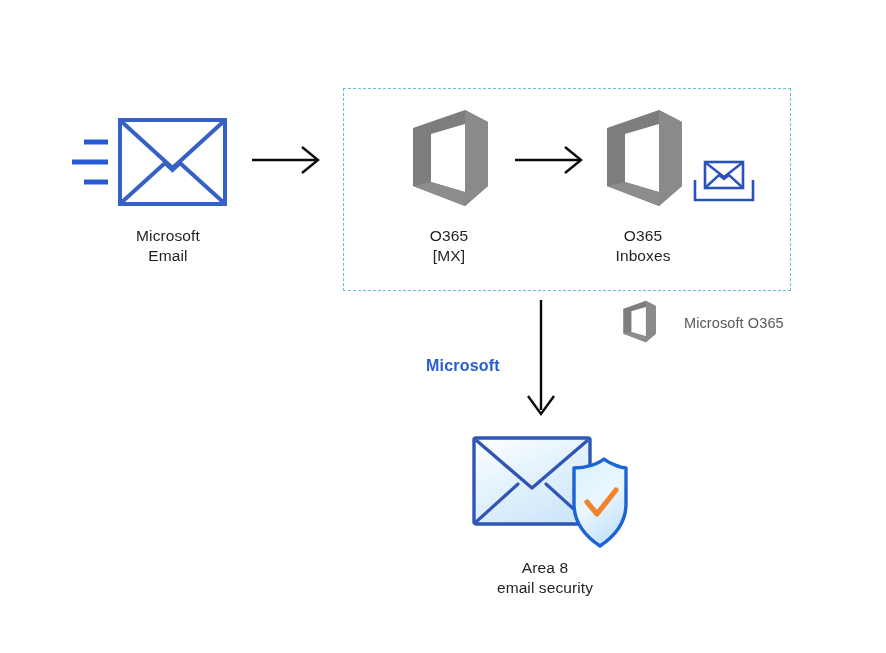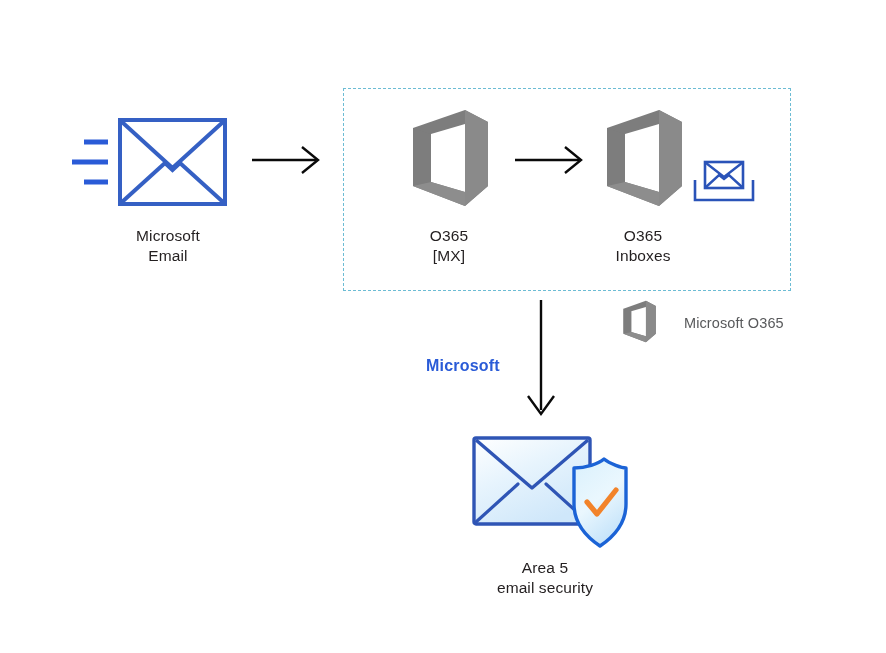--- a/index.html
+++ b/index.html
@@ -174,16 +174,16 @@
                C 116 36 128 32 134 27
                C 140 32 152 36 156 36
                L 156 72
                C 156 92 142 106 130 114
                C 118 106 104 92 104 72
                Z" fill="url(#shieldGrad)" stroke="#1b63d6" stroke-width="3.4" stroke-linejoin="round"></path>
 
       <path d="M 117 70 L 127 82 L 146 58" fill="none" stroke="#f2832a" stroke-width="5.2" stroke-linecap="round" stroke-linejoin="round"></path>
     </svg>
   </div>
-  <div class="label" style="left:465px; top:558px; width:160px;">Area 5
+  <div class="label" style="left:465px; top:558px; width:160px;">Area 8
 email security</div>
 
 </div>
 
 </body></html>

